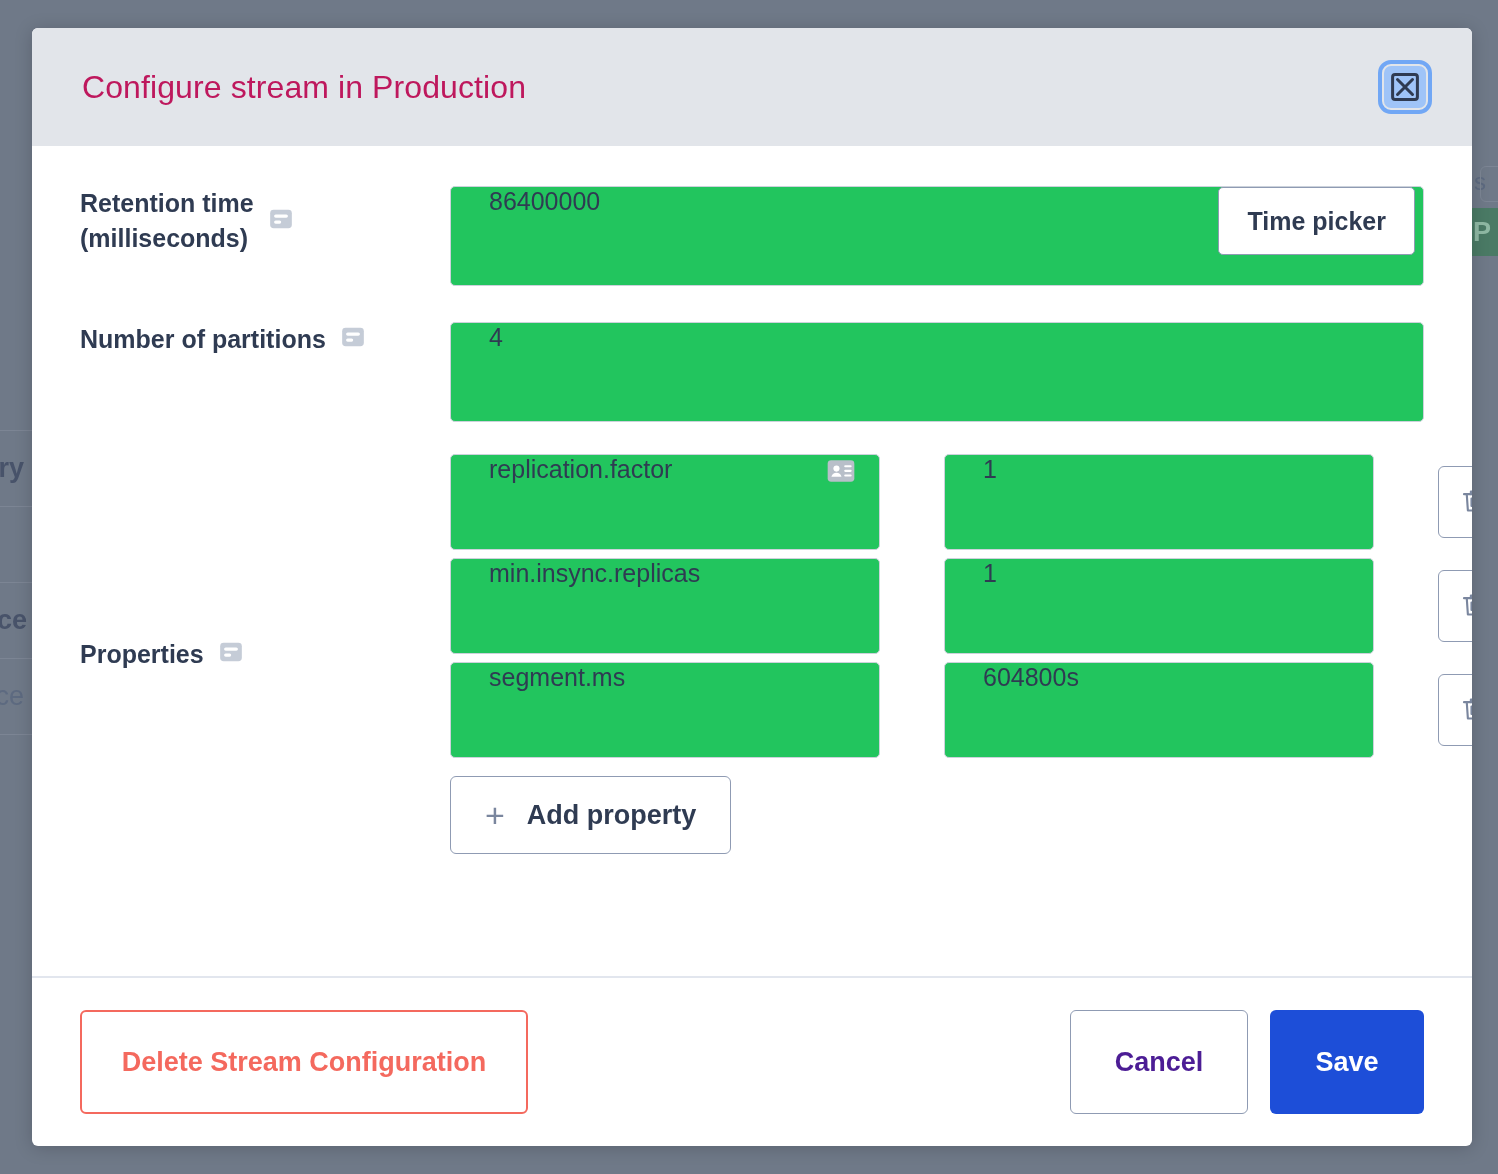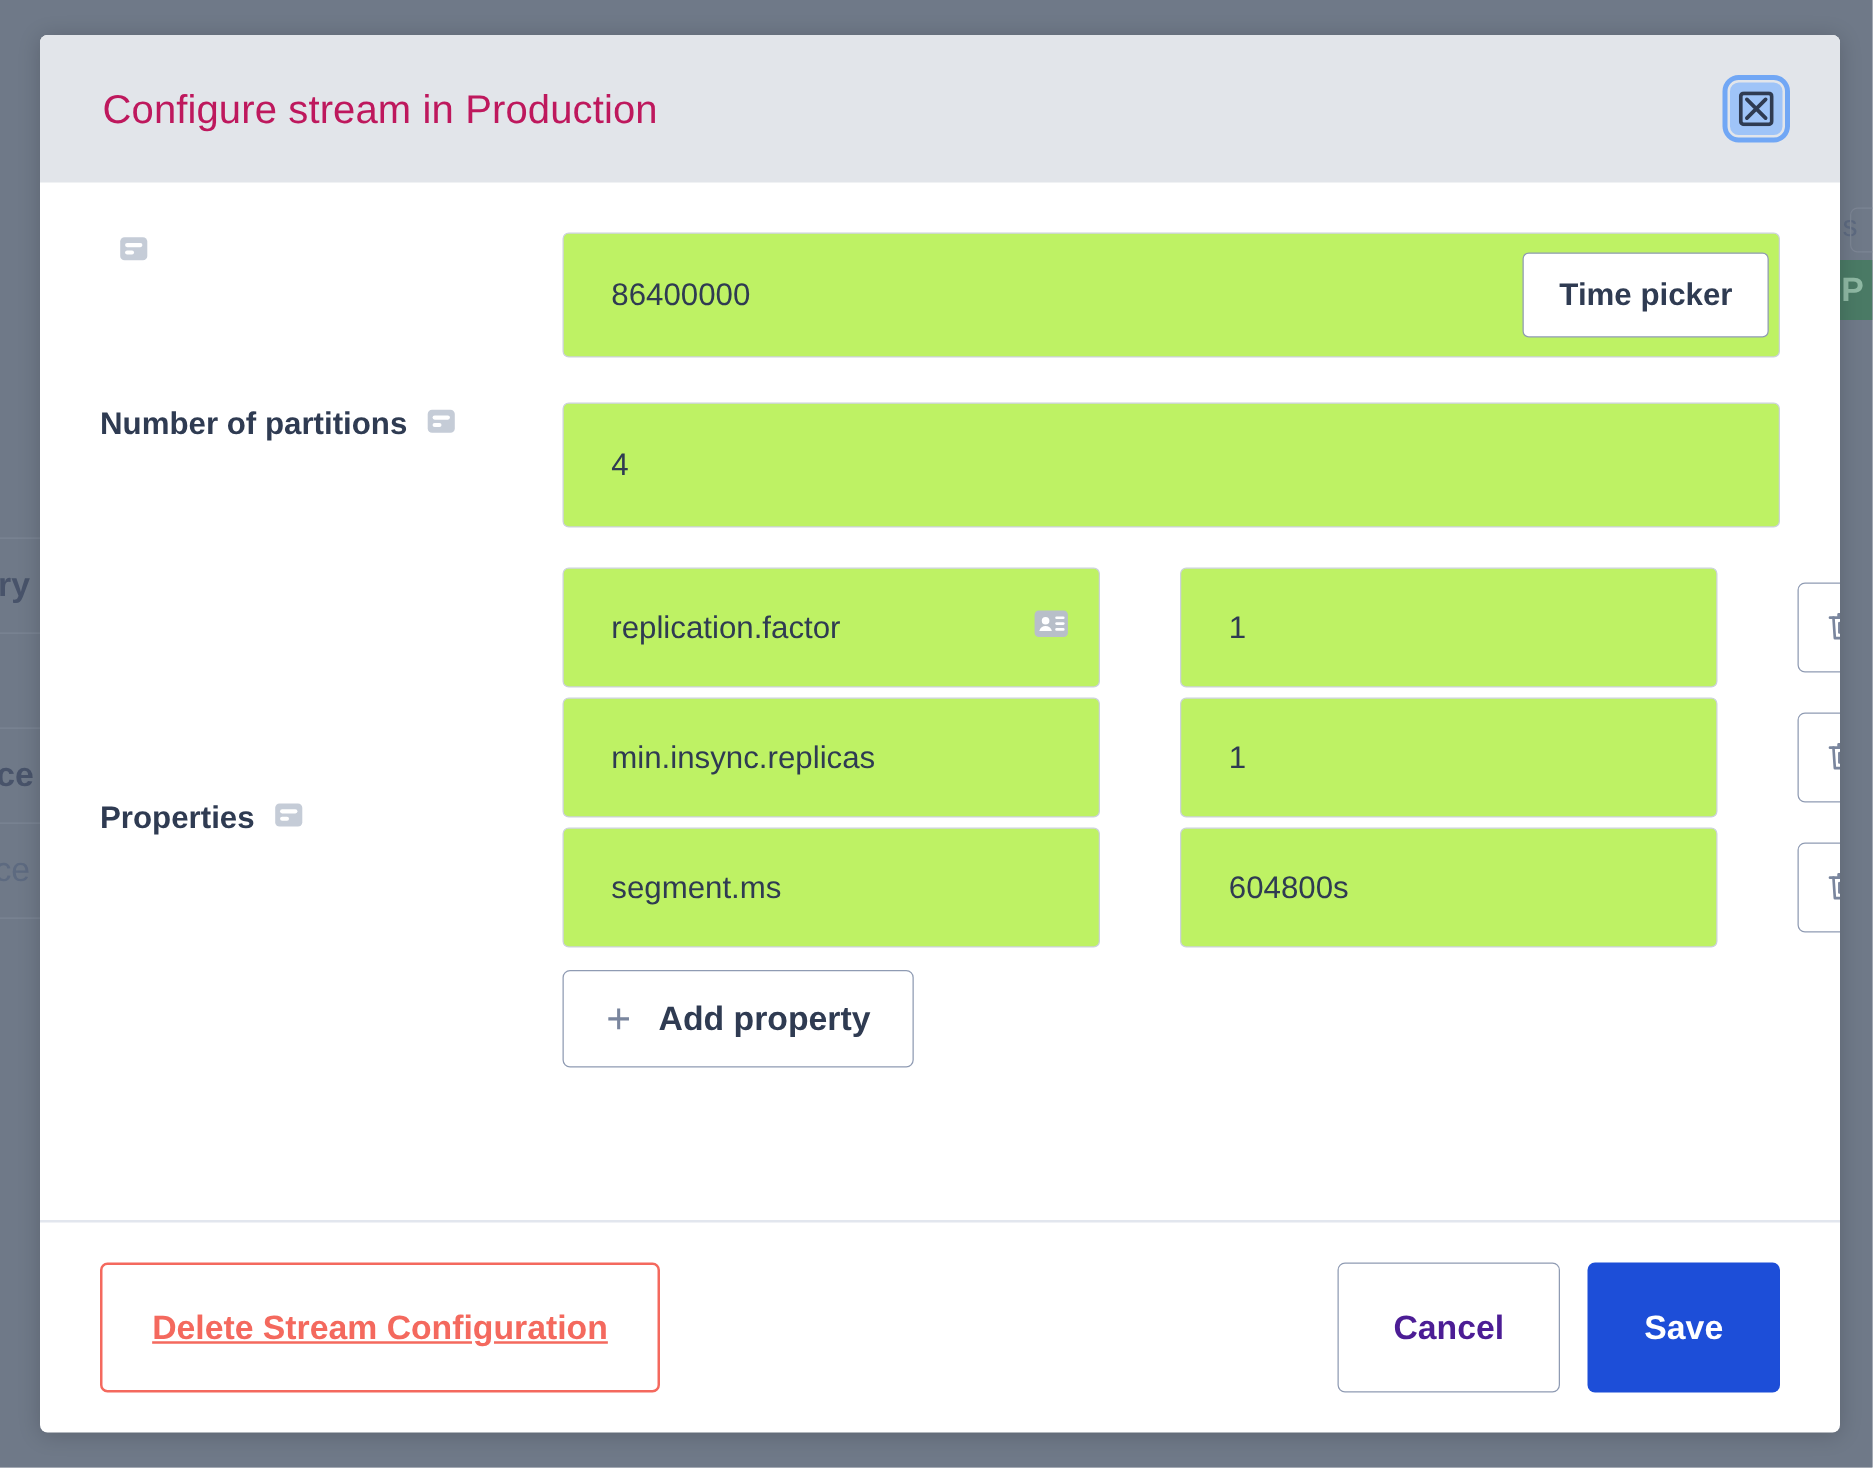--- a/index.html
+++ b/index.html
@@ -156,24 +156,24 @@
     line-height: 1.38;
   }
   .label-icon {
     margin-left: 14px;
     flex: 0 0 auto;
   }
 
   .input-box {
     border: 1px solid #ccd2db;
     border-radius: 5px;
-    background: #bef264;
+    background: #22c55e;
     box-sizing: border-box;
     display: flex;
-    align-items: center;
+    align-items: flex-start;
     font-size: 25px;
     color: #2f3b52;
     padding: 0 22px 0 38px;
     position: relative;
   }
 
   
   #retention-row { height: 100px; margin-top: 0; }
   #retention-input {
     width: 980px;
@@ -286,21 +286,20 @@
     width: 448px;
     height: 104px;
     border: 2px solid #f4695e;
     border-radius: 6px;
     background: #fff;
     color: #f4695e;
     font-family: "Liberation Sans", sans-serif;
     font-size: 27px;
     font-weight: 700;
     cursor: pointer;
-    text-decoration: underline;
   }
   .footer-right { display: flex; align-items: center; gap: 22px; }
   #cancel-btn {
     width: 178px;
     height: 104px;
     border: 1px solid #8f9bb3;
     border-radius: 6px;
     background: #fff;
     color: #4c1d95;
     font-family: "Liberation Sans", sans-serif;
@@ -359,20 +358,24 @@
           <path d="M6.5 6.5 L21.5 21.5 M21.5 6.5 L6.5 21.5" stroke="#2f3b52" stroke-width="3" stroke-linecap="round"></path>
         </svg>
       </span>
     </button>
   </div>
 
   <div id="modal-body">
 
     <div class="field-row" id="retention-row">
       <div class="field-label-cell">
+        <div class="field-label">
+          <div>Retention time</div>
+          <div>(milliseconds)</div>
+        </div>
         <span class="label-icon">
           <svg width="26" height="26" viewBox="0 0 24 24">
             <rect x="2" y="3.5" width="20" height="17" rx="3.2" fill="#c5ccd7"></rect>
             <rect x="5.6" y="7.8" width="12.8" height="3" rx="1.5" fill="#ffffff"></rect>
             <rect x="5.6" y="13.3" width="6.6" height="3" rx="1.5" fill="#ffffff"></rect>
           </svg>
         </span>
       </div>
       <div class="input-box" id="retention-input">
         <span id="retention-value">86400000</span>

